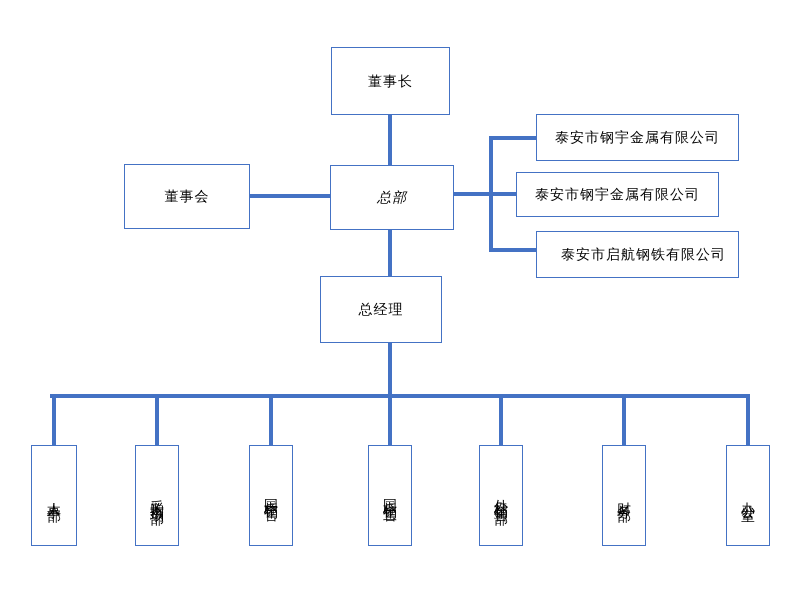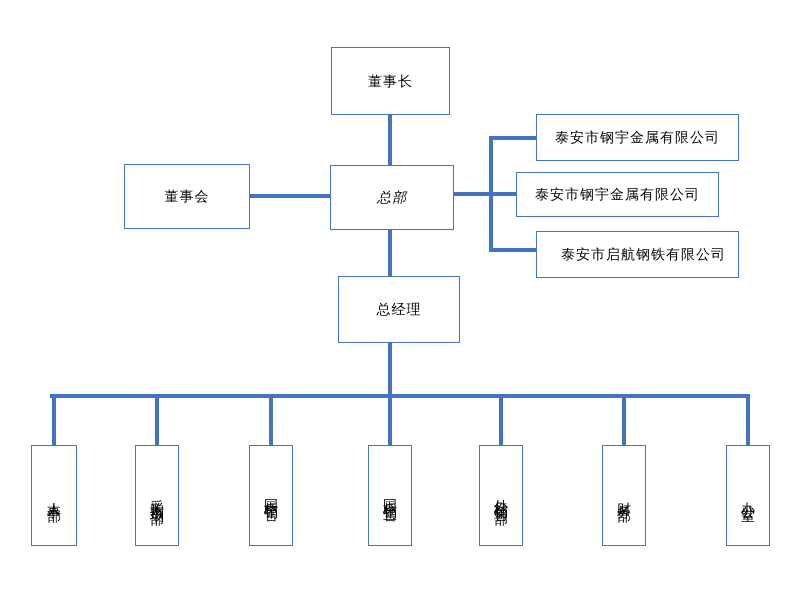--- a/index.html
+++ b/index.html
@@ -42,21 +42,21 @@
     white-space: nowrap;
   }
   .line {
     position: absolute;
     background: var(--accent);
   }
   
   .n-chairman { left: 331px; top: 47px;  width: 119px; height: 68px; }
   .n-board    { left: 124px; top: 164px; width: 126px; height: 65px; }
   .n-hq       { left: 330px; top: 165px; width: 124px; height: 65px; font-style: italic; }
-  .n-gm       { left: 338px; top: 276px; width: 122px; height: 67px; }
+  .n-gm       { left: 320px; top: 276px; width: 122px; height: 67px; }
   .n-co1      { left: 536px; top: 114px; width: 203px; height: 47px; }
   .n-co2      { left: 516px; top: 172px; width: 203px; height: 45px; }
   .n-co3      { left: 536px; top: 231px; width: 203px; height: 47px; padding-left: 12px; }
   .n-d1 { left: 31px;  top: 445px; width: 46px; height: 101px; }
   .n-d2 { left: 135px; top: 445px; width: 44px; height: 101px; }
   .n-d3 { left: 249px; top: 445px; width: 44px; height: 101px; }
   .n-d4 { left: 368px; top: 445px; width: 44px; height: 101px; }
   .n-d5 { left: 479px; top: 445px; width: 44px; height: 101px; }
   .n-d6 { left: 602px; top: 445px; width: 44px; height: 101px; }
   .n-d7 { left: 726px; top: 445px; width: 44px; height: 101px; }

